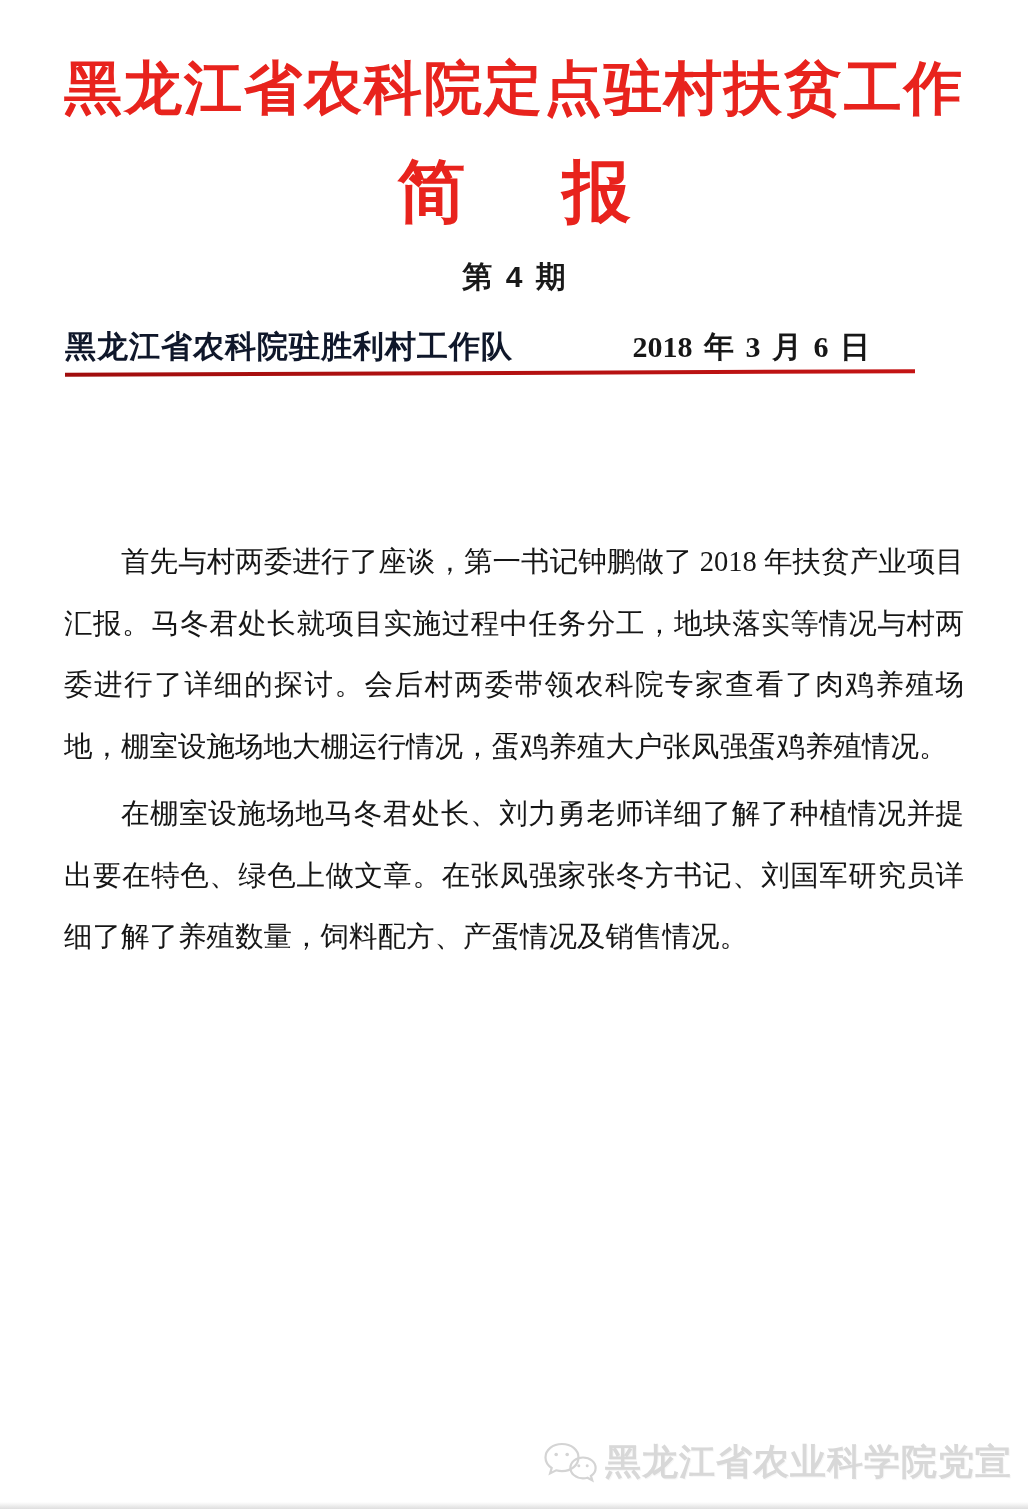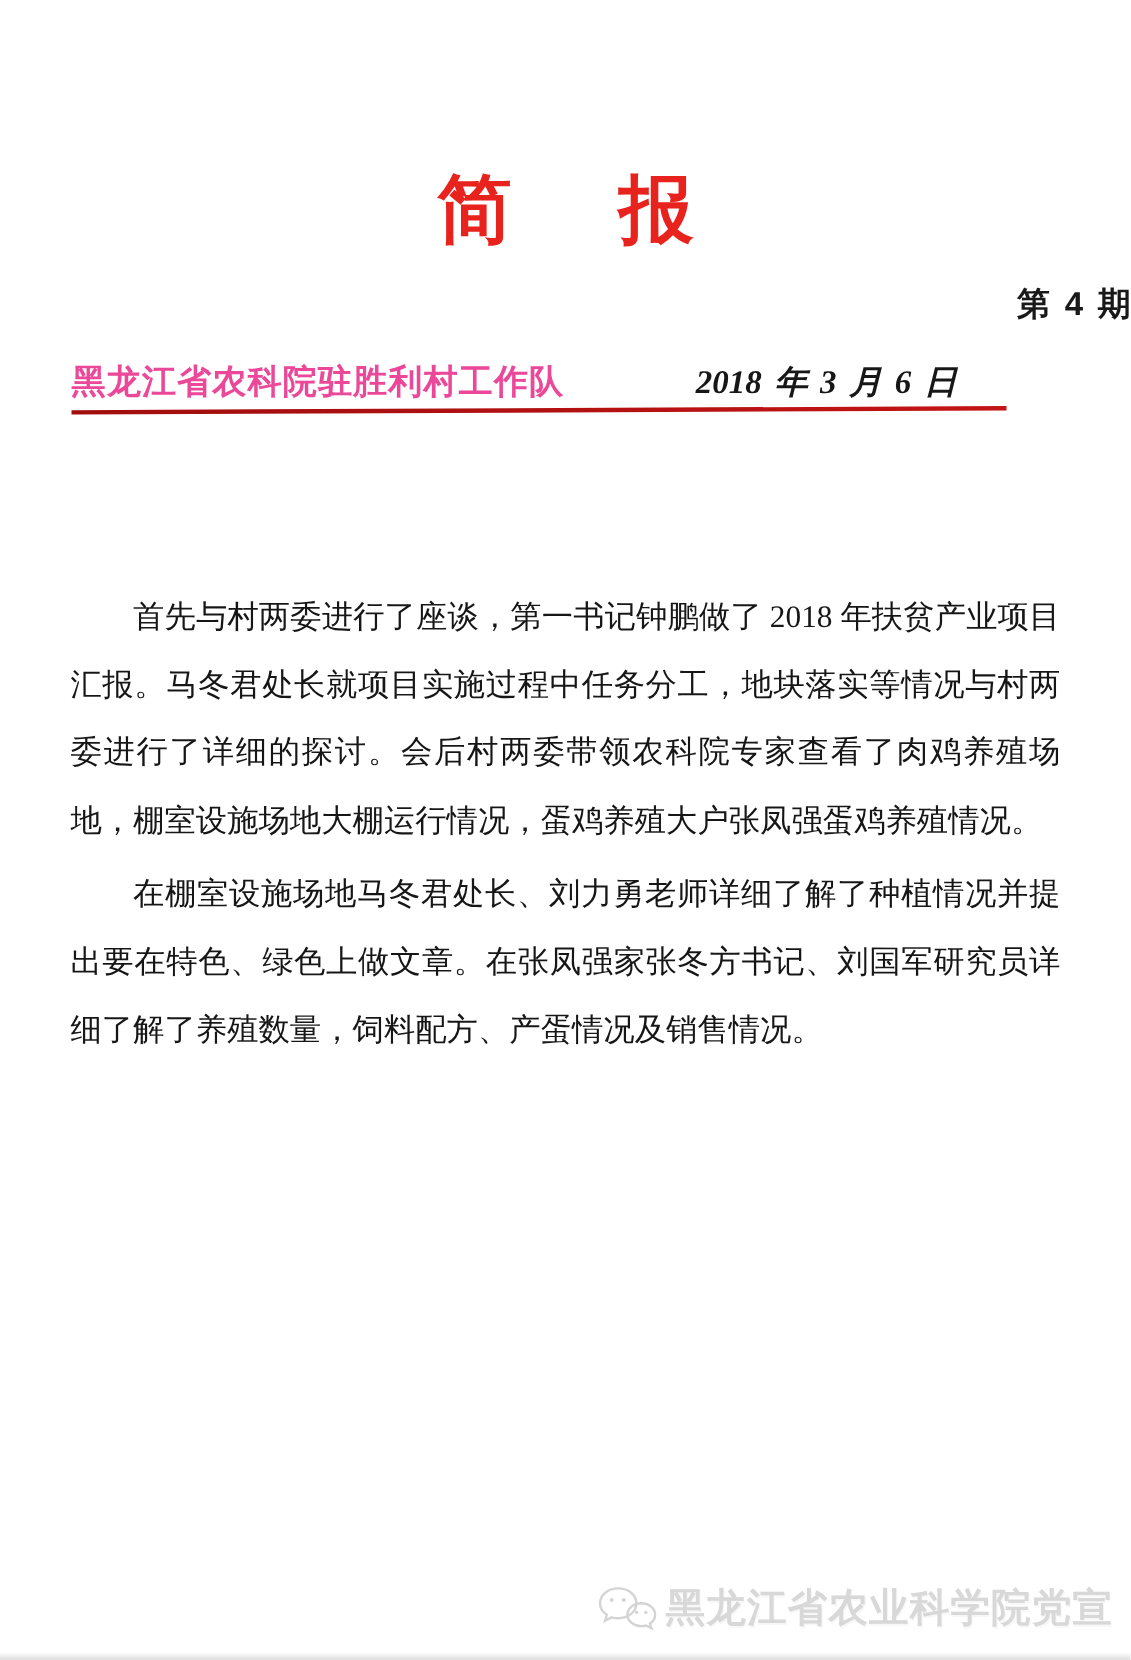--- a/index.html
+++ b/index.html
@@ -44,52 +44,51 @@
     font-family: "Liberation Sans", "DejaVu Sans", sans-serif;
     font-weight: bold;
     font-size: 68px;
     line-height: 110px;
     word-spacing: 78px;
     color: #e8231d;
   }
   .issue-line {
     position: absolute;
     top: 256px; left: 0; right: 0;
-    text-align: right;
+    text-align: center;
     font-family: "Liberation Sans", "DejaVu Sans", sans-serif;
     font-weight: bold;
     font-size: 30px;
     line-height: 42px;
     word-spacing: 5px;
     color: #191919;
   }
 
   
   .info-row {
     position: absolute;
     top: 326px; left: 65px; right: 65px;
     display: flex;
     justify-content: space-between;
     align-items: baseline;
   }
   .info-left {
     font-family: "Liberation Sans", "DejaVu Sans", sans-serif;
     font-weight: bold;
     font-size: 31px;
-    color: #ec4899;
+    color: #0f172a;
     letter-spacing: 1px;
   }
   .info-right {
     font-family: "Liberation Serif", "DejaVu Serif", serif;
     font-weight: bold;
     font-size: 30px;
     color: #171717;
     margin-right: 93px;
     word-spacing: 4px;
-    font-style: italic;
   }
   .red-rule {
     position: absolute;
     top: 371px; left: 65px;
     width: 850px; height: 4px;
     background: linear-gradient(to right, #a00d0d, #c41414);
     transform: rotate(-0.25deg);
   }
 
   
@@ -140,20 +139,21 @@
     color: #d8d8d8;
     text-shadow: 1px 1px 0 #f7f7f7;
   }
   .watermark svg { display: block; }
 </style>
 </head>
 <body>
 
 <div class="page">
 
+  <div class="masthead-title">黑龙江省农科院定点驻村扶贫工作</div>
 
   <div class="masthead-brief">简 报</div>
 
   <div class="issue-line">第 4 期</div>
 
   <div class="info-row">
     <span class="info-left">黑龙江省农科院驻胜利村工作队</span>
     <span class="info-right">2018 年 3 月 6 日</span>
   </div>
 

